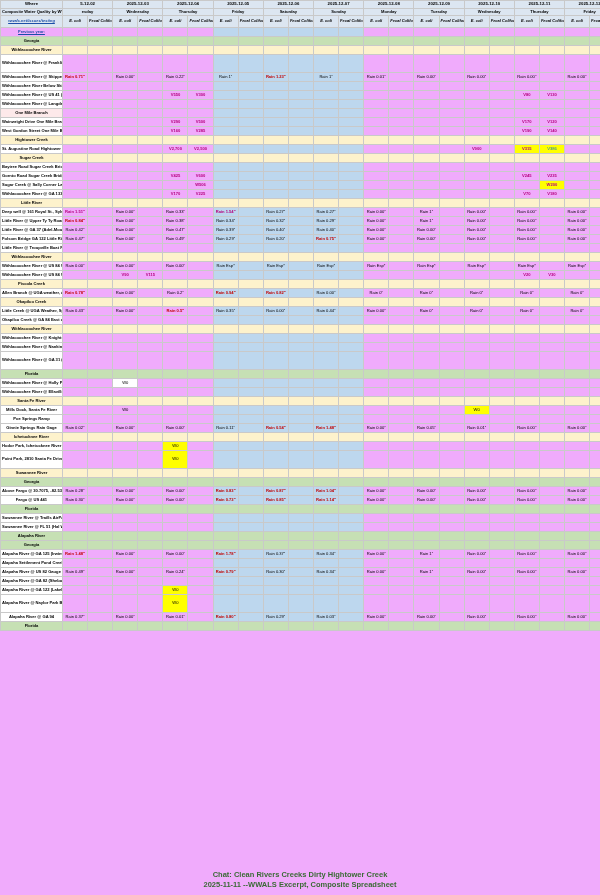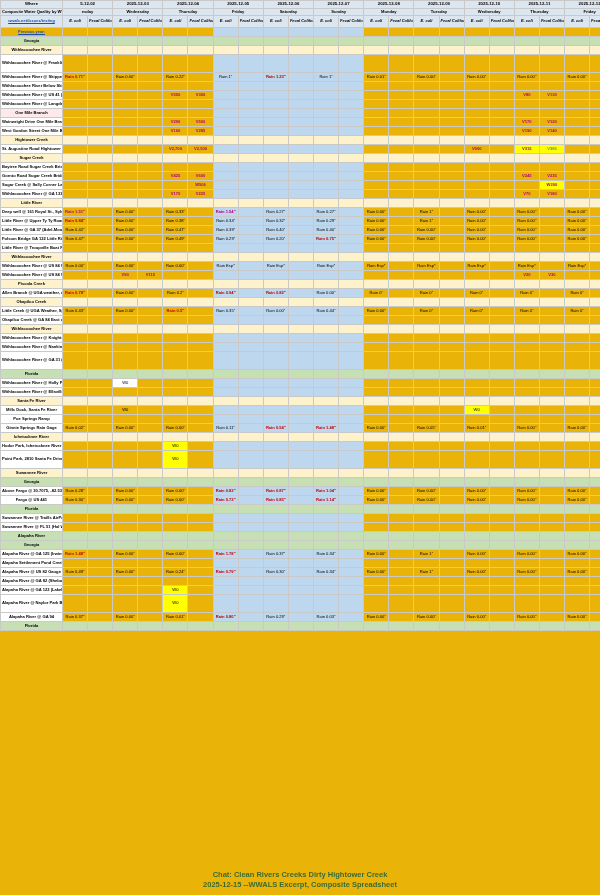--- a/index.html
+++ b/index.html
@@ -6,21 +6,21 @@
   html, body {
     margin: 0; padding: 0;
     background: #ffffff;
     font-family: "Liberation Sans", sans-serif;
   }
   #sheet {
     width: 600px;
     height: 895px;
     position: relative;
     overflow: hidden;
-    background: #eab308;
+    background: #f0abfc;
   }
   table.grid {
     border-collapse: collapse;
     width: 600px;
     table-layout: fixed;
   }
   table.grid td, table.grid th {
     border: 1px solid #c9c9c9;
     font-size: 4.1px;
     line-height: 1.05;
@@ -1735,15 +1735,15 @@
           <td class="f-green2"></td>
           <td class="f-green2"></td>
           <td class="f-green2"></td>
           <td class="f-green2"></td>
           <td class="f-green2"></td>
         </tr>
       </tbody>
   </table>
   <div class="wm" id="watermark">
       <div>Chat: Clean Rivers Creeks Dirty Hightower Creek</div>
-      <div>2025-12-15 --WWALS Excerpt, Composite Spreadsheet</div>
+      <div>2025-11-11 --WWALS Excerpt, Composite Spreadsheet</div>
     </div>
 </div>
 
 </body></html>

